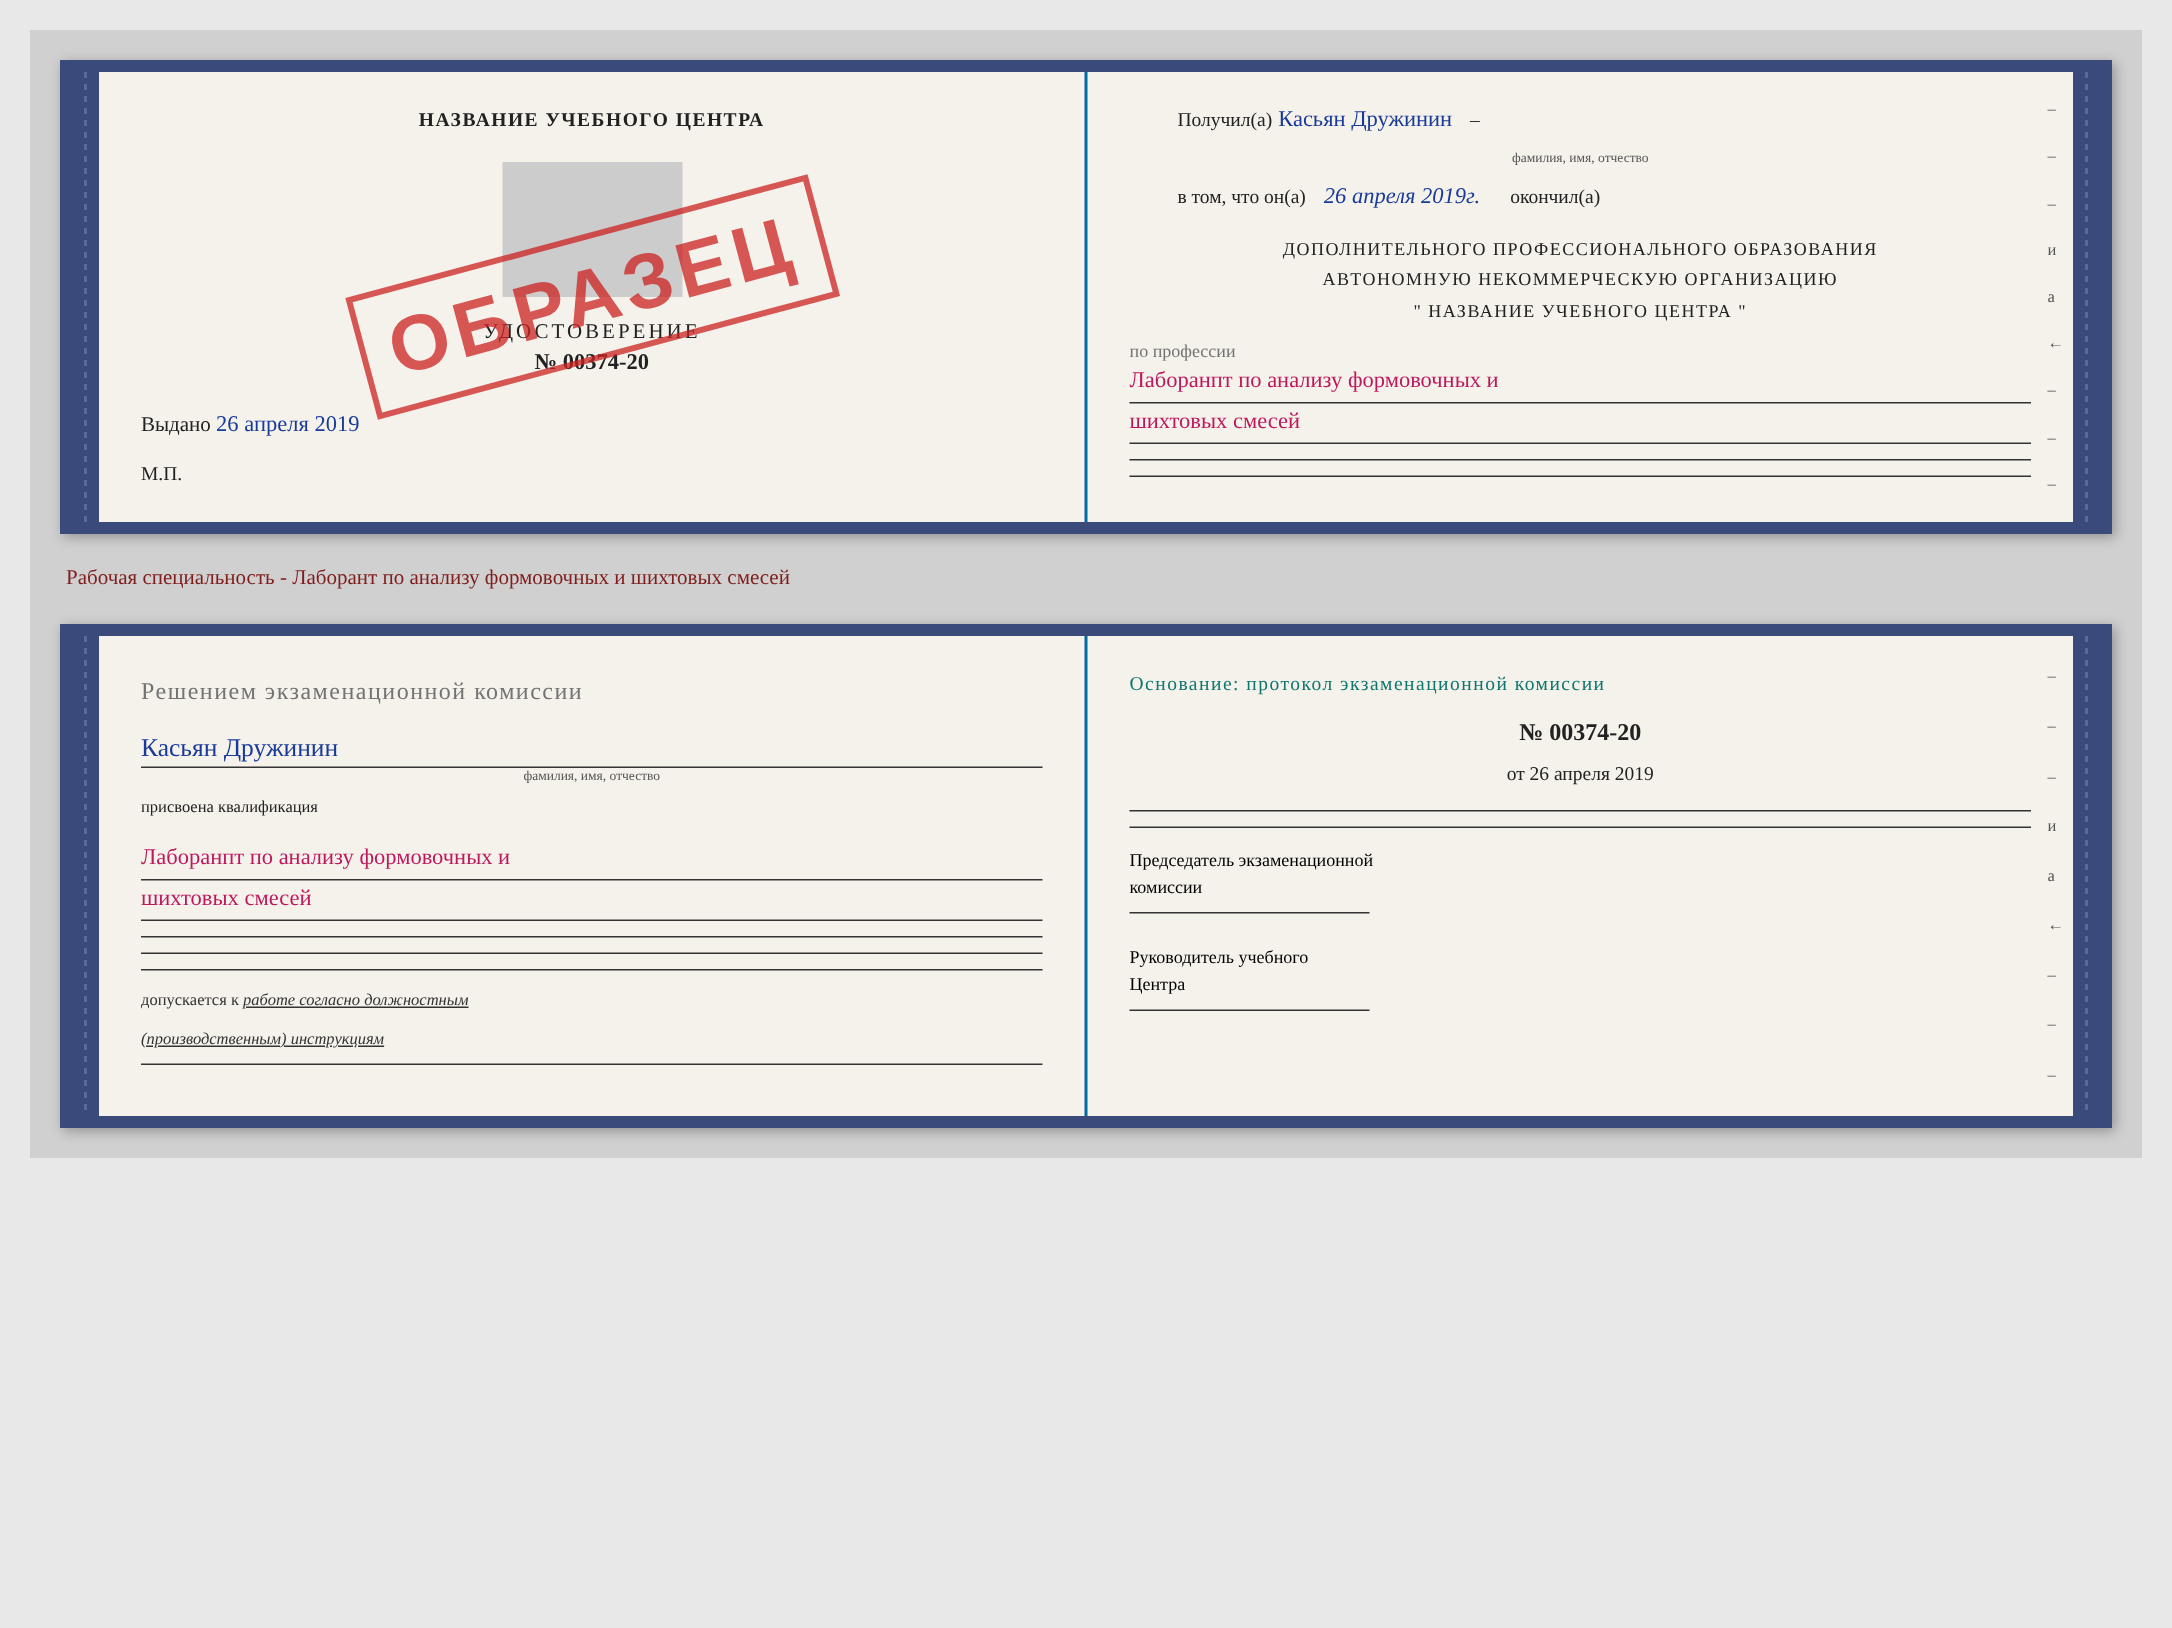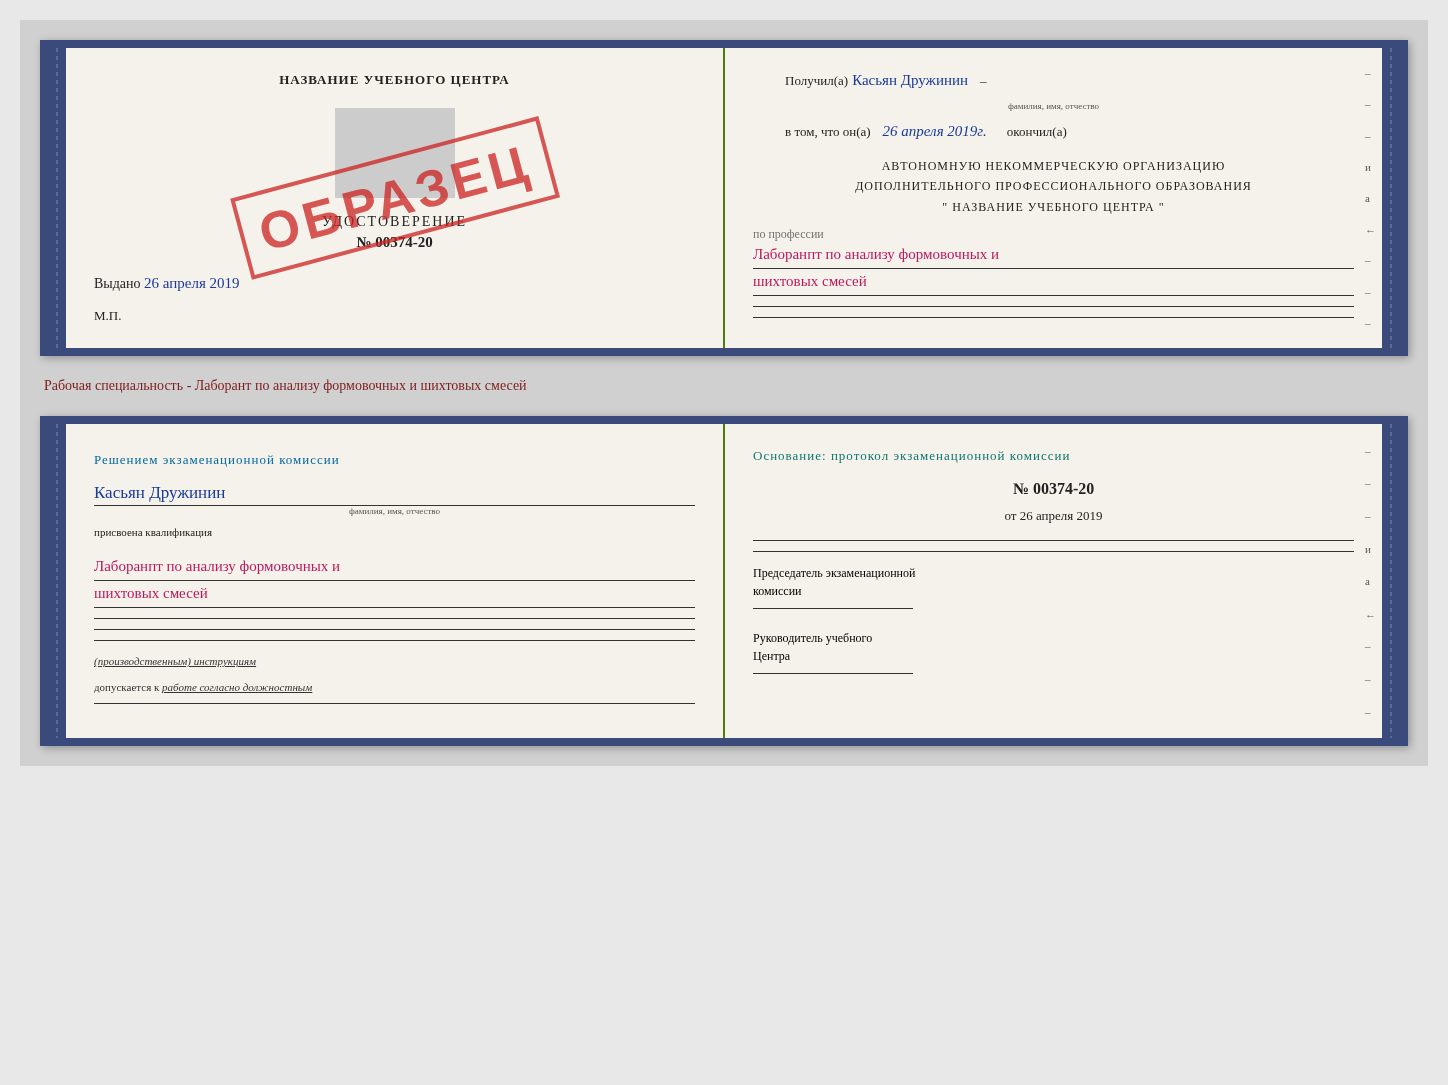--- a/index.html
+++ b/index.html
@@ -29,21 +29,21 @@
       box-shadow: 2px 2px 8px rgba(0,0,0,0.3);
     }
 
     .doc-left, .doc-right {
       flex: 1;
       padding: 24px 28px;
       position: relative;
     }
 
     .doc-left {
-      border-right: 2px solid #4d7c0f;
+      border-right: 2px solid #0369a1;
     }
 
     
     .spine-left, .spine-right {
       width: 18px;
       background: #3a4a7a;
       display: flex;
       flex-direction: column;
       justify-content: space-evenly;
       align-items: center;
@@ -178,24 +178,24 @@
     
     .separator-text {
       text-align: left;
       font-size: 14px;
       color: #7f1d1d;
       padding: 6px 4px;
     }
 
     
     .bottom-left-title {
-      font-size: 13px;
+      font-size: 16px;
       letter-spacing: 1px;
       line-height: 1.8;
-      color: #0369a1;
+      color: #737373;
       margin-bottom: 10px;
     }
 
     .small-center {
       text-align: center;
       font-size: 9px;
       color: #555;
     }
 
     .kvaliф-label {
@@ -298,22 +298,22 @@
         <span style="font-size:9px; color:#555;">фамилия, имя, отчество</span>
       </div>
 
       <div class="right-line">
         <span>в том, что он(а)</span>
         <span class="handwritten" style="font-style:italic; margin-left:8px;">26 апреля 2019г.</span>
         <span style="margin-left:16px;">окончил(а)</span>
       </div>
 
       <div class="block-center">
+        <div>ДОПОЛНИТЕЛЬНОГО ПРОФЕССИОНАЛЬНОГО ОБРАЗОВАНИЯ</div>
         <div>АВТОНОМНУЮ НЕКОММЕРЧЕСКУЮ ОРГАНИЗАЦИЮ</div>
-        <div>ДОПОЛНИТЕЛЬНОГО ПРОФЕССИОНАЛЬНОГО ОБРАЗОВАНИЯ</div>
         <div>"   НАЗВАНИЕ УЧЕБНОГО ЦЕНТРА   "</div>
       </div>
 
       <div class="profession-label">по профессии</div>
       <div class="handwritten-profession">Лаборанпт по анализу формовочных и</div>
       <div style="border-bottom:1px solid #333; margin-top:2px;"></div>
       <div class="handwritten-profession">шихтовых смесей</div>
       <div style="border-bottom:1px solid #333; margin-top:2px;"></div>
       <div style="border-bottom:1px solid #333; margin-top:10px;"></div>
       <div style="border-bottom:1px solid #333; margin-top:10px;"></div>
@@ -358,25 +358,25 @@
       <div class="handwritten-profession">Лаборанпт по анализу формовочных и</div>
       <div style="border-bottom:1px solid #333; margin-top:2px;"></div>
       <div class="handwritten-profession">шихтовых смесей</div>
       <div style="border-bottom:1px solid #333; margin-top:2px;"></div>
 
       <div class="bottom-line"></div>
       <div class="bottom-line"></div>
       <div class="bottom-line"></div>
 
       <div class="dopuskaetsya">
-        <span class="dopusk-italic">(производственным) инструкциям</span>
-      </div>
-      <div class="dopuskaetsya">
         <span>допускается к</span>
         <span class="dopusk-italic">работе согласно должностным</span>
+      </div>
+      <div class="dopuskaetsya">
+        <span class="dopusk-italic">(производственным) инструкциям</span>
       </div>
       <div class="bottom-line"></div>
     </div>
 
     <div class="doc-right">
       <div class="osnov-title">Основание: протокол экзаменационной  комиссии</div>
 
       <div class="protocol-number">№  00374-20</div>
 
       <div class="ot-date">

